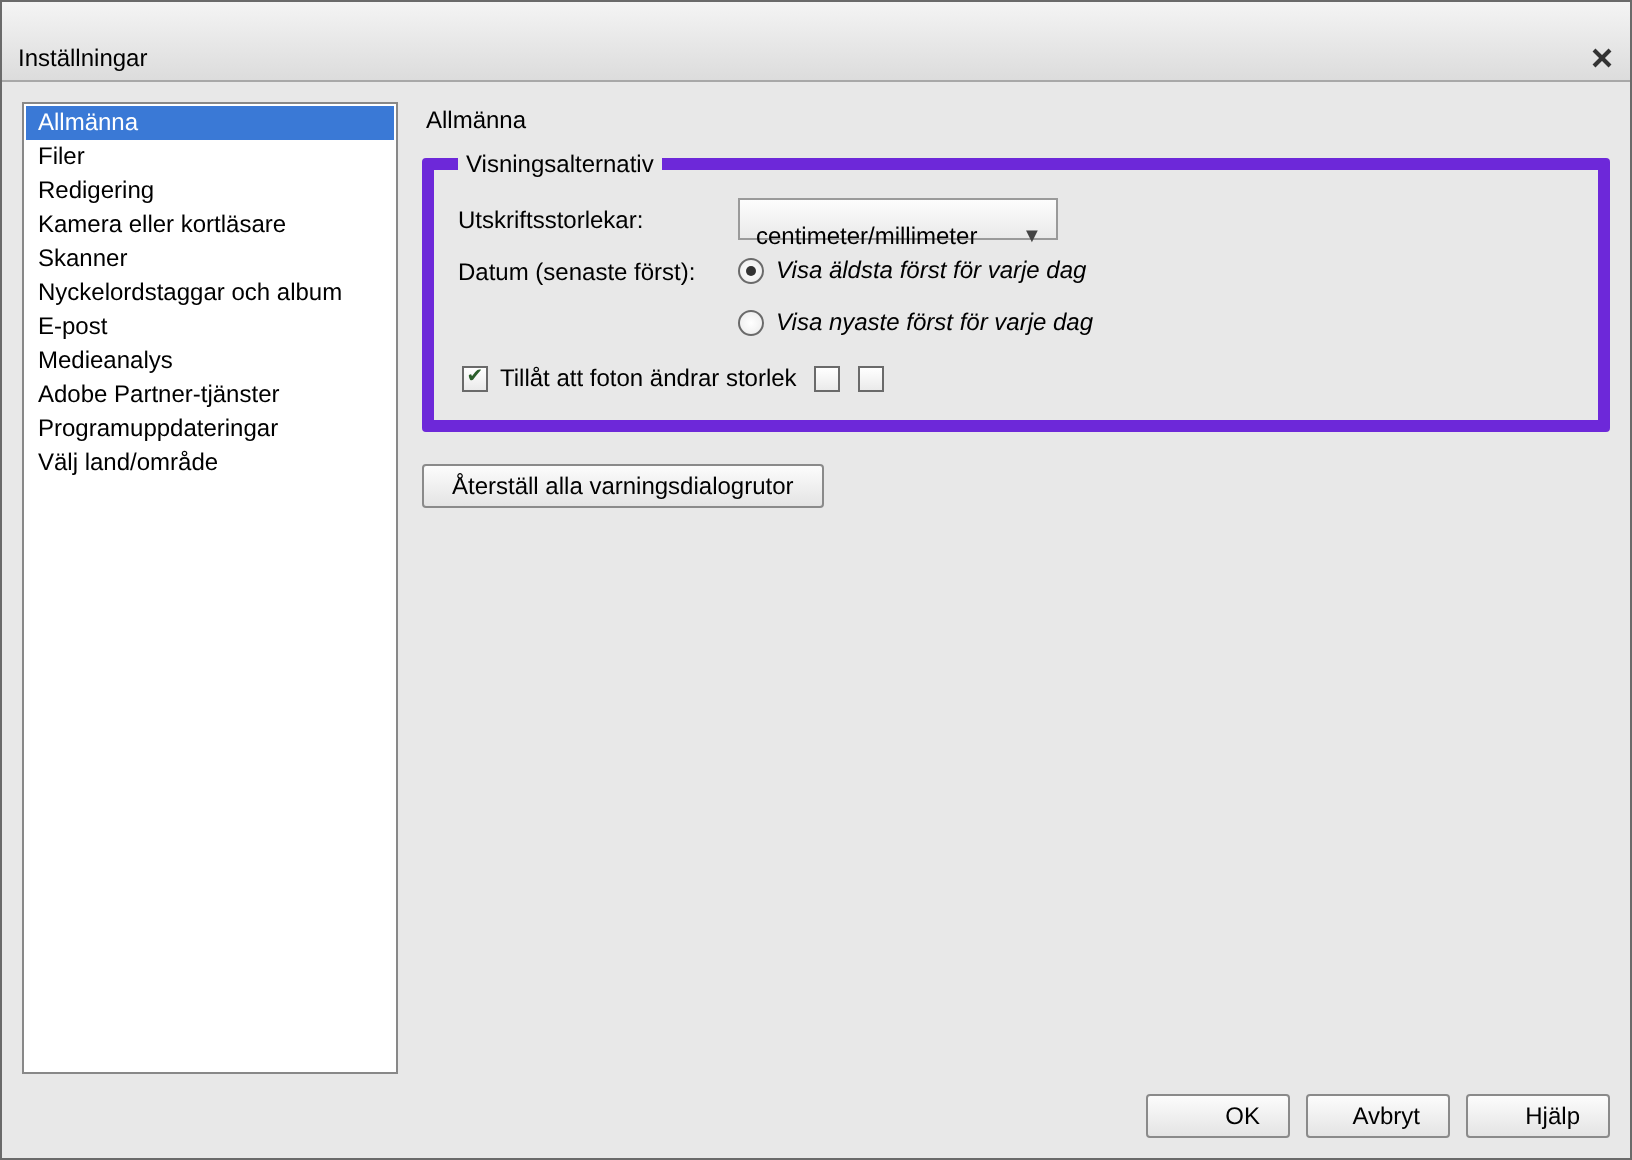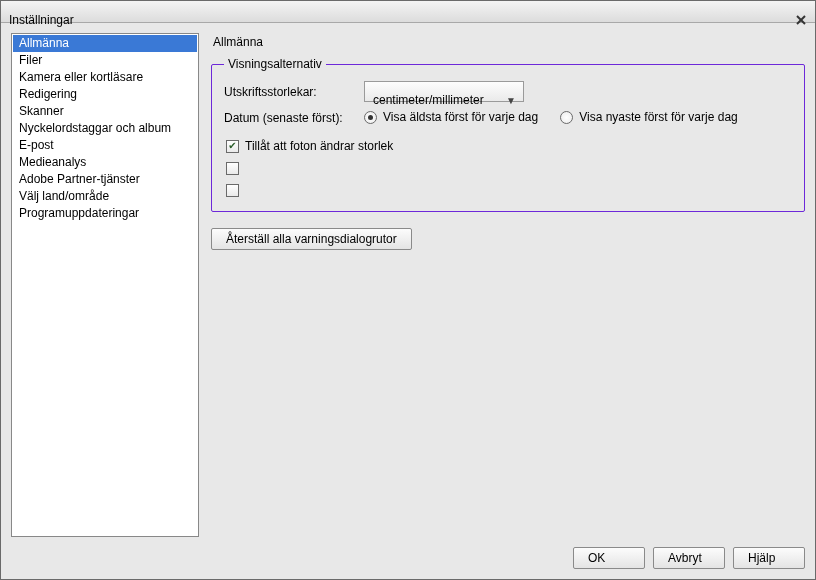--- a/index.html
+++ b/index.html
@@ -12,21 +12,21 @@
   }
   .window {
     width: 816px; height: 580px;
     background: #e8e8e8;
     border: 1px solid #6a6a6a;
     display: flex; flex-direction: column;
   }
   .titlebar {
     background: linear-gradient(#f4f4f4, #dcdcdc);
     border-bottom: 1px solid #a8a8a8;
-    height: 22px;
+    height: 40px;
     display: flex; align-items: center;
     padding: 16px 4px 0 8px;
   }
   .titlebar .title { flex: 1; font-size: 12px; }
   .close-btn {
     width: 20px; height: 16px;
     display: flex; align-items: center; justify-content: center;
     cursor: pointer;
     font-weight: bold;
     font-size: 12px;
@@ -64,21 +64,21 @@
   .main {
     flex: 1;
     display: flex; flex-direction: column;
     min-width: 0;
   }
   .panel-title {
     font-size: 12px;
     margin: 2px 0 8px 2px;
   }
   fieldset.groupbox {
-    border: 1px solid #6d28d9;
+    border: 6px solid #6d28d9;
     border-radius: 2px;
     padding: 10px 12px 14px 12px;
     margin: 0;
   }
   fieldset.groupbox legend {
     padding: 0 4px;
     font-size: 12px;
   }
   .row {
     display: flex; align-items: center;
@@ -97,21 +97,21 @@
     height: 21px;
     padding: 17px 4px 0 8px;
     min-width: 160px;
     cursor: pointer;
   }
   .dropdown .dd-text { flex: 1; }
   .dropdown .dd-arrow {
     width: 16px; text-align: center; color: #444;
     font-size: 10px;
   }
-  .radio-col { display: flex; flex-direction: row; gap: 22px; }
+  .radio-col { display: flex; flex-direction: column; gap: 12px; font-style: italic; }
   .radio-item, .check-item {
     display: flex; align-items: center; gap: 6px;
     cursor: pointer;
   }
   .radio {
     width: 13px; height: 13px;
     border: 1px solid #6a6a6a;
     border-radius: 50%;
     background: radial-gradient(#fff,#eaeaea);
     display: flex; align-items: center; justify-content: center;
@@ -122,23 +122,23 @@
   }
   .checkbox {
     width: 13px; height: 13px;
     border: 1px solid #6a6a6a;
     background: linear-gradient(#fff,#eaeaea);
     display: flex; align-items: center; justify-content: center;
   }
   .checkbox.checked::after {
     content: "✔"; font-size: 10px; line-height: 10px; color: #2b5f2b;
   }
-  .checks-block { margin-top: 14px; display: flex; flex-direction: column; gap: 9px; padding-left: 2px; }
+  .checks-block { margin-top: 14px; display: flex; flex-direction: row; gap: 9px; padding-left: 2px; }
   .btn {
-    display: inline-flex; align-items: center; justify-content: flex-start;
+    display: inline-flex; align-items: center; justify-content: flex-end;
     height: 22px;
     padding: 0 14px;
     border: 1px solid #8a8a8a;
     background: linear-gradient(#fcfcfc,#e4e4e4);
     cursor: pointer;
     font-size: 12px;
     border-radius: 2px;
   }
   .reset-block { margin-top: 16px; }
   .footer {
@@ -161,29 +161,29 @@
         <line x1="9" y1="1" x2="1" y2="9" stroke="#333" stroke-width="2"></line>
       </svg>
     </span>
   </div>
 
   <div class="body">
     <div class="columns">
       <div class="sidebar">
         <div class="sidebar-item selected"><span>Allmänna</span></div>
         <div class="sidebar-item"><span>Filer</span></div>
+        <div class="sidebar-item"><span>Redigering</span></div>
         <div class="sidebar-item"><span>Kamera eller kortläsare</span></div>
-        <div class="sidebar-item"><span>Redigering</span></div>
         <div class="sidebar-item"><span>Skanner</span></div>
         <div class="sidebar-item"><span>Nyckelordstaggar och album</span></div>
         <div class="sidebar-item"><span>E-post</span></div>
         <div class="sidebar-item"><span>Medieanalys</span></div>
         <div class="sidebar-item"><span>Adobe Partner-tjänster</span></div>
+        <div class="sidebar-item"><span>Programuppdateringar</span></div>
         <div class="sidebar-item"><span>Välj land/område</span></div>
-        <div class="sidebar-item"><span>Programuppdateringar</span></div>
       </div>
 
       <div class="main">
         <div class="panel-title">Allmänna</div>
 
         <fieldset class="groupbox">
           <legend>Visningsalternativ</legend>
 
           <div class="row">
             <div class="label-col">Utskriftsstorlekar:</div>

